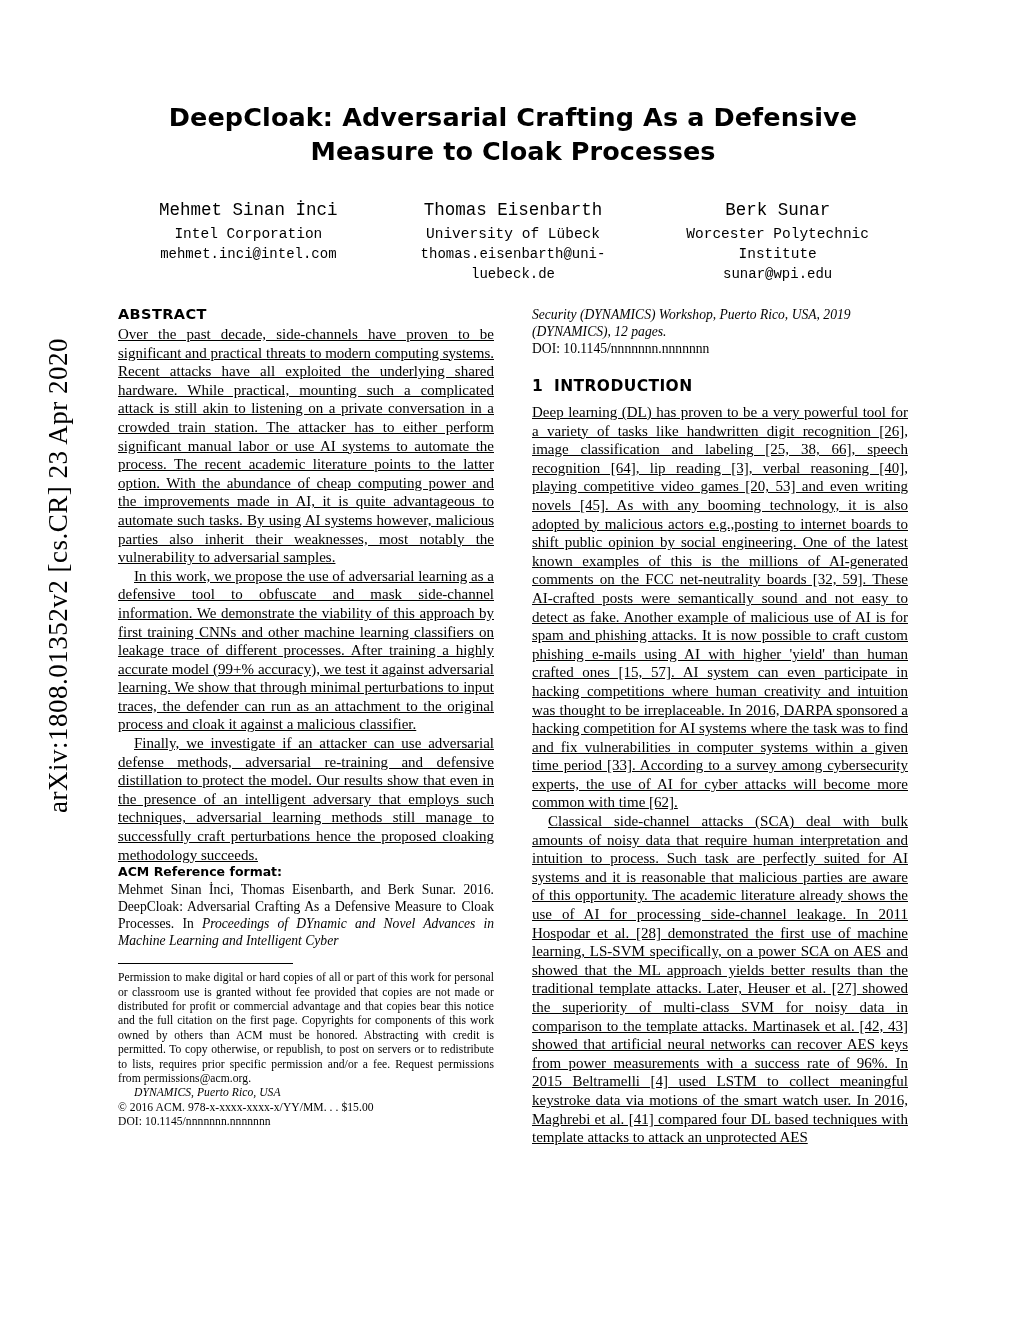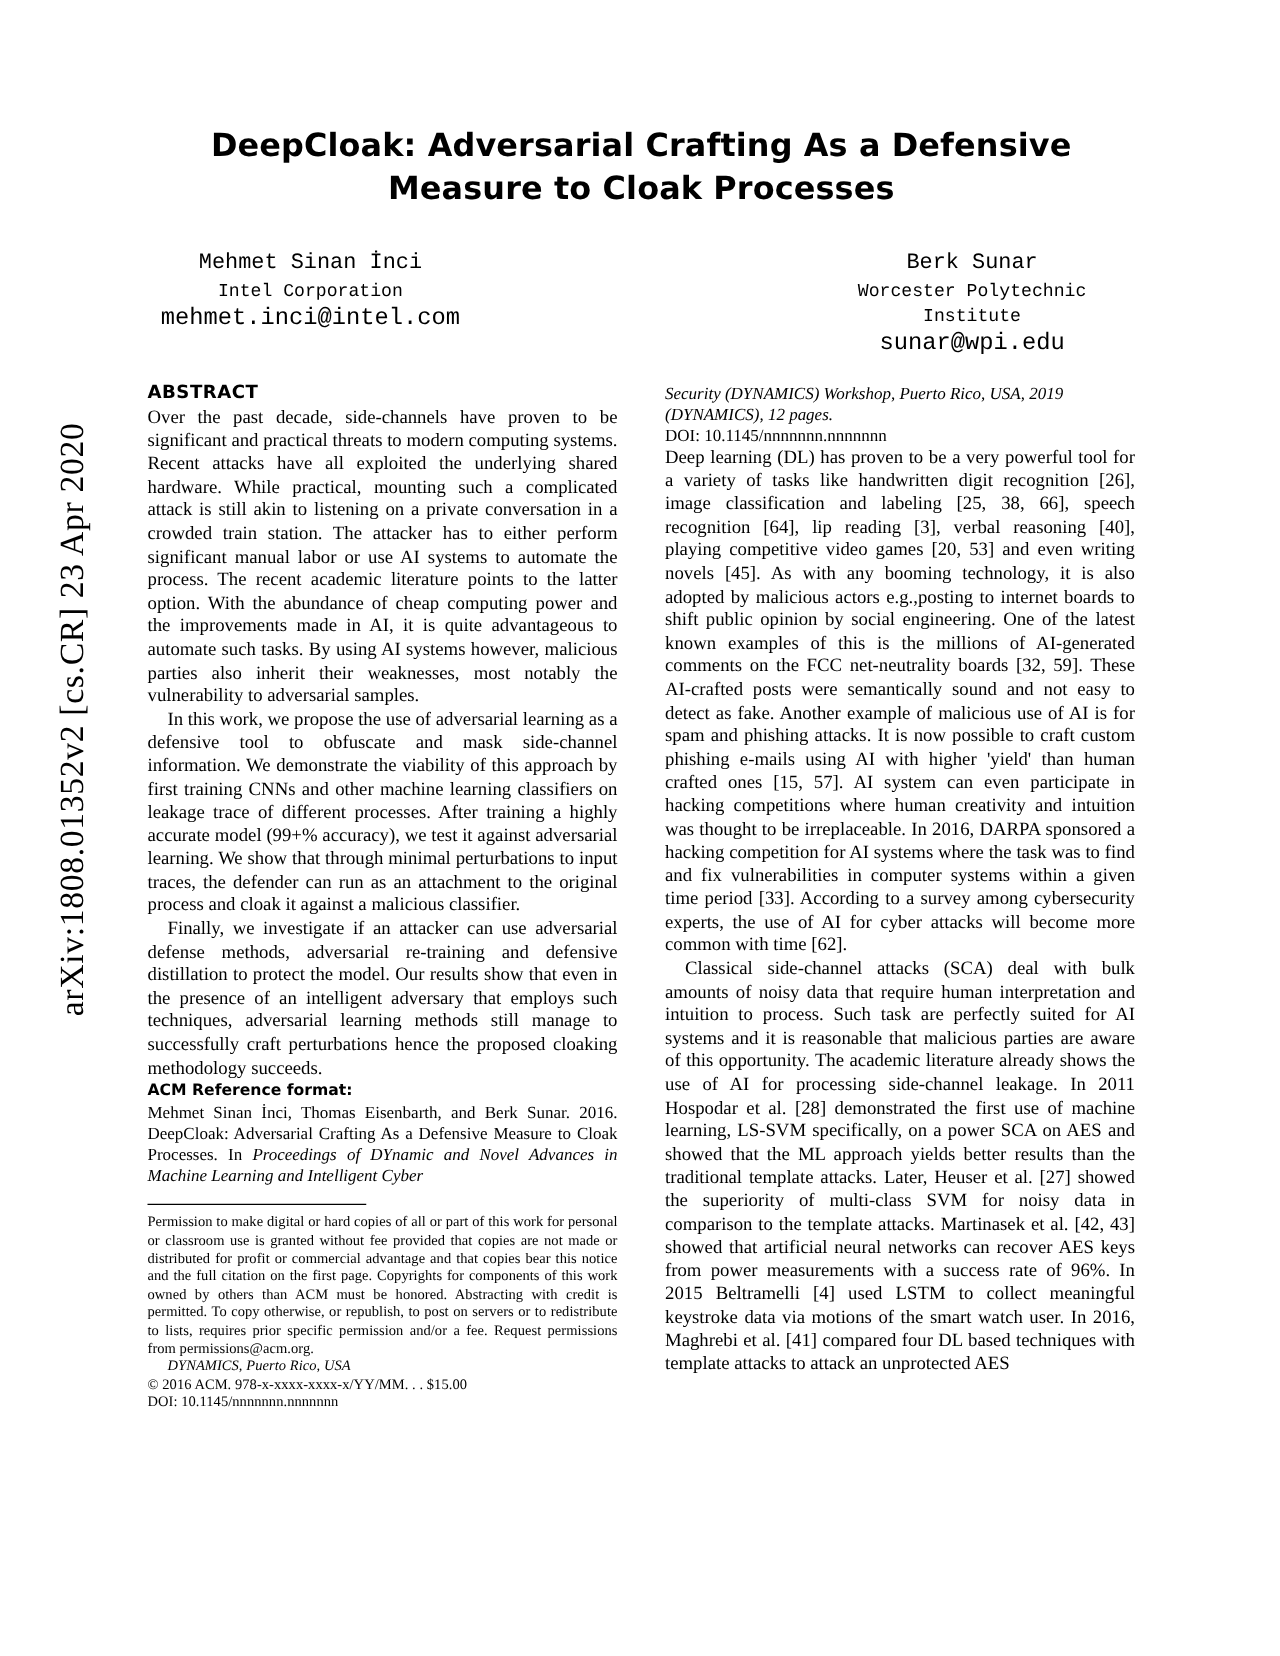--- a/index.html
+++ b/index.html
@@ -60,21 +60,21 @@
     font-family: Liberation Mono, monospace;
   }
   .author .name {
     font-size: 17.5px;
     margin-bottom: 4px;
   }
   .author .affil {
     font-size: 14.5px;
   }
   .author .email {
-    font-size: 19px;
+    font-size: 14px;
   }
   .columns {
     display: flex;
     margin-top: 22px;
     gap: 38px;
   }
   .col {
     width: 376px;
   }
   .section-head {
@@ -93,20 +93,21 @@
     display: inline-block;
     width: 22px;
   }
   p {
     margin: 0;
     font-size: 15px;
     line-height: 18.6px;
     text-align: justify;
     text-justify: inter-word;
     hyphens: auto;
+    text-decoration: underline;
   }
   p.indent {
     text-indent: 16px;
   }
   .ref-head {
     font-family: "DejaVu Sans", sans-serif;
     font-weight: bold;
     font-size: 12.5px;
     margin-bottom: 2px;
   }
@@ -146,20 +147,25 @@
 
     <h1 class="title">DeepCloak: Adversarial Crafting As a Defensive Measure to Cloak Processes</h1>
 
     <div class="authors">
       <div class="author">
         <div class="name">Mehmet Sinan İnci</div>
         <div class="affil">Intel Corporation</div>
         <div class="email">mehmet.inci@intel.com</div>
       </div>
       <div class="author">
+        <div class="name">Thomas Eisenbarth</div>
+        <div class="affil">University of Lübeck</div>
+        <div class="email">thomas.eisenbarth@uni-luebeck.de</div>
+      </div>
+      <div class="author">
         <div class="name">Berk Sunar</div>
         <div class="affil">Worcester Polytechnic Institute</div>
         <div class="email">sunar@wpi.edu</div>
       </div>
     </div>
 
     <div class="columns">
 
       <div class="col">
         <div class="section-head">ABSTRACT</div>
@@ -181,20 +187,23 @@
           <span>DOI: 10.1145/nnnnnnn.nnnnnnn</span>
         </div>
       </div>
 
       <div class="col">
         <div class="right-top">
           <span class="ital">Security (DYNAMICS) Workshop, Puerto Rico, USA, 2019 (DYNAMICS), 12 pages.</span><br>
           <span>DOI: 10.1145/nnnnnnn.nnnnnnn</span>
         </div>
 
+        <div class="section-head num">
+          <span class="secnum">1</span><span>INTRODUCTION</span>
+        </div>
 
         <p>Deep learning (DL) has proven to be a very powerful tool for a variety of tasks like handwritten digit recognition [26], image classification and labeling [25, 38, 66], speech recognition [64], lip reading [3], verbal reasoning [40], playing competitive video games [20, 53] and even writing novels [45]. As with any booming technology, it is also adopted by malicious actors e.g.,posting to internet boards to shift public opinion by social engineering. One of the latest known examples of this is the millions of AI-generated comments on the FCC net-neutrality boards [32, 59]. These AI-crafted posts were semantically sound and not easy to detect as fake. Another example of malicious use of AI is for spam and phishing attacks. It is now possible to craft custom phishing e-mails using AI with higher 'yield' than human crafted ones [15, 57]. AI system can even participate in hacking competitions where human creativity and intuition was thought to be irreplaceable. In 2016, DARPA sponsored a hacking competition for AI systems where the task was to find and fix vulnerabilities in computer systems within a given time period [33]. According to a survey among cybersecurity experts, the use of AI for cyber attacks will become more common with time [62].</p>
         <p class="indent">Classical side-channel attacks (SCA) deal with bulk amounts of noisy data that require human interpretation and intuition to process. Such task are perfectly suited for AI systems and it is reasonable that malicious parties are aware of this opportunity. The academic literature already shows the use of AI for processing side-channel leakage. In 2011 Hospodar et al. [28] demonstrated the first use of machine learning, LS-SVM specifically, on a power SCA on AES and showed that the ML approach yields better results than the traditional template attacks. Later, Heuser et al. [27] showed the superiority of multi-class SVM for noisy data in comparison to the template attacks. Martinasek et al. [42, 43] showed that artificial neural networks can recover AES keys from power measurements with a success rate of 96%. In 2015 Beltramelli [4] used LSTM to collect meaningful keystroke data via motions of the smart watch user. In 2016, Maghrebi et al. [41] compared four DL based techniques with template attacks to attack an unprotected AES</p>
       </div>
 
     </div>
   </div>
 </div>
 
 </body></html>

